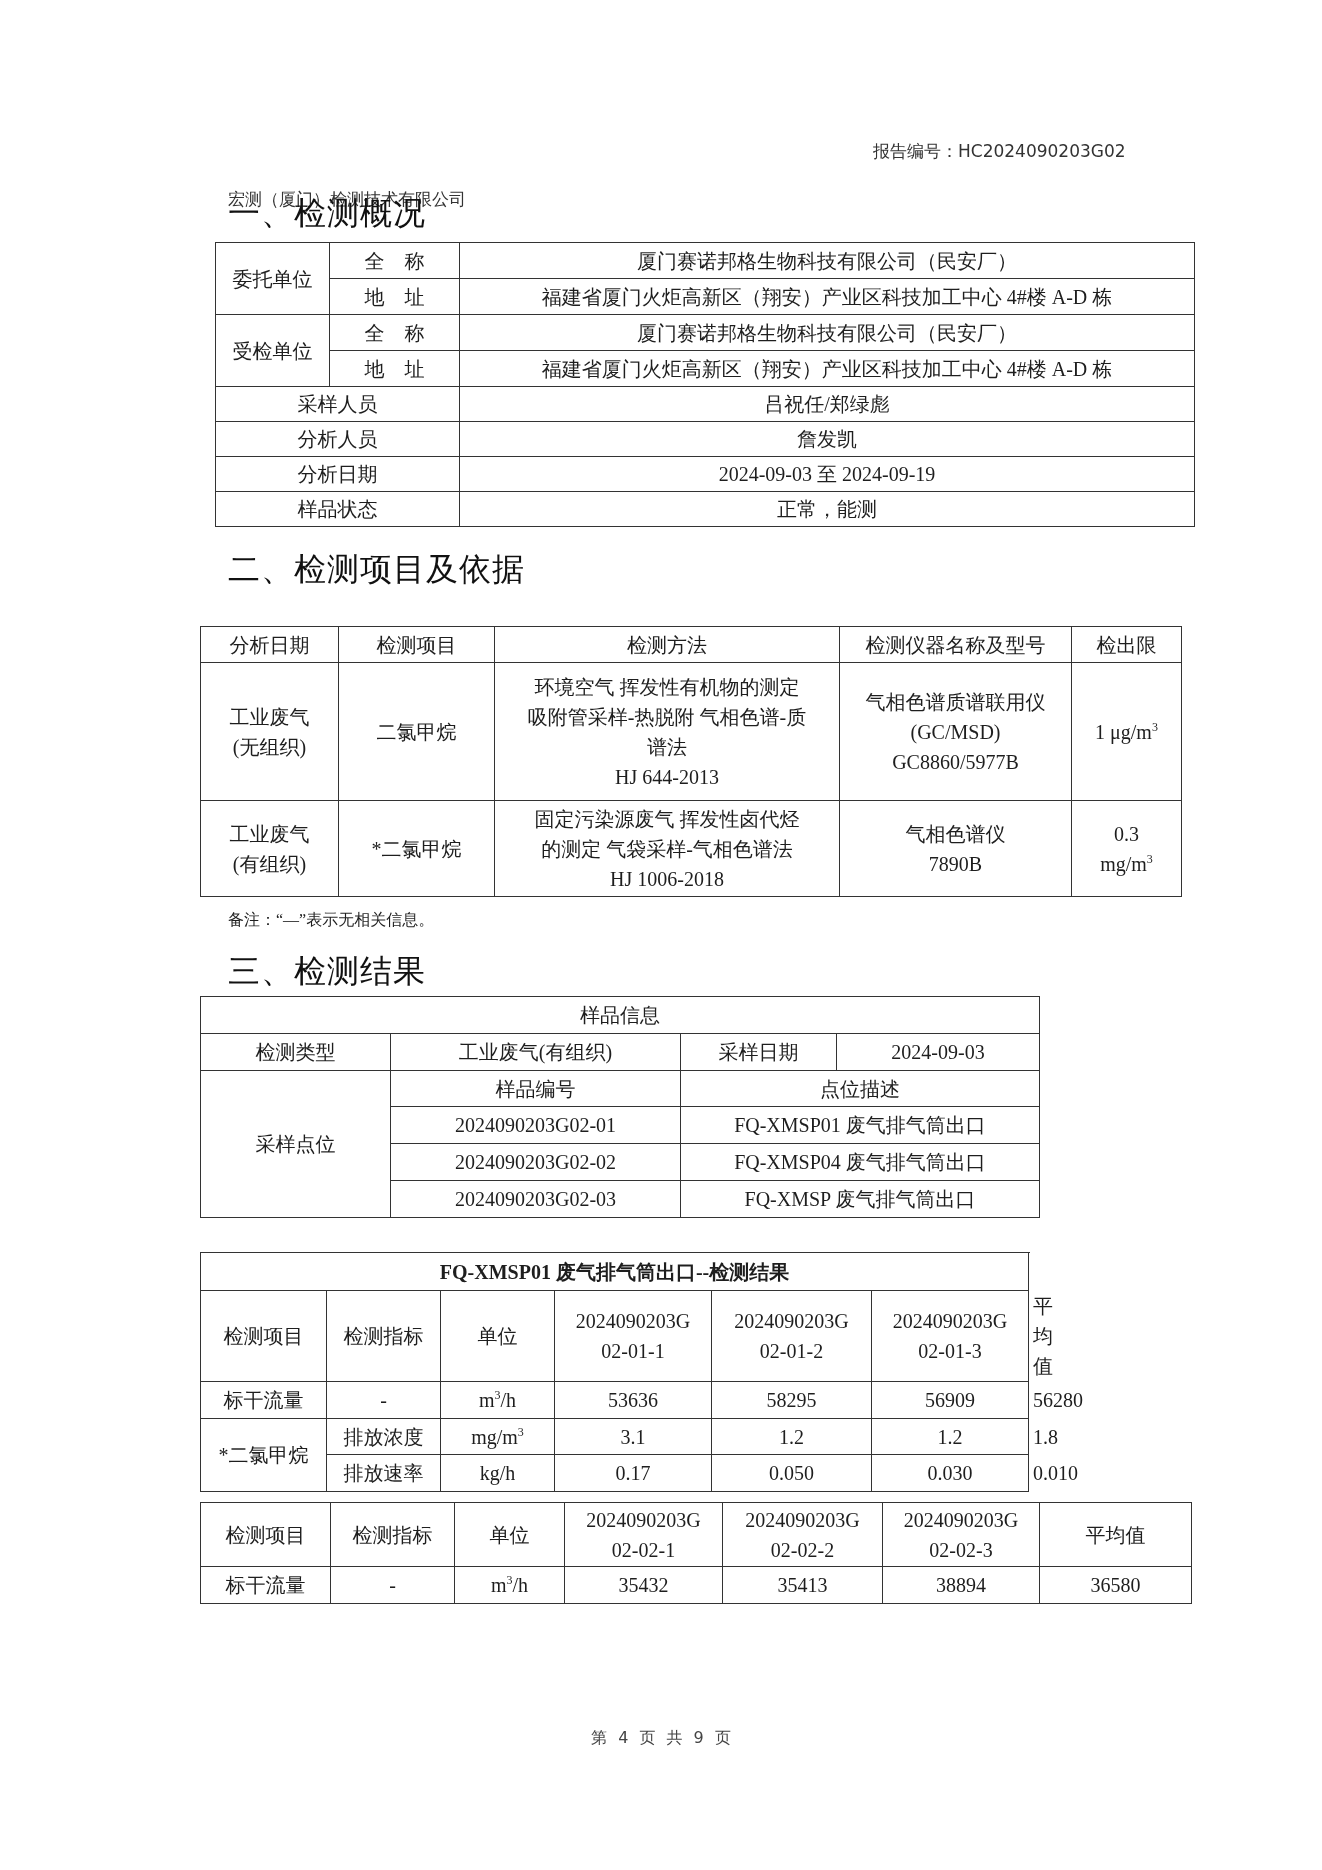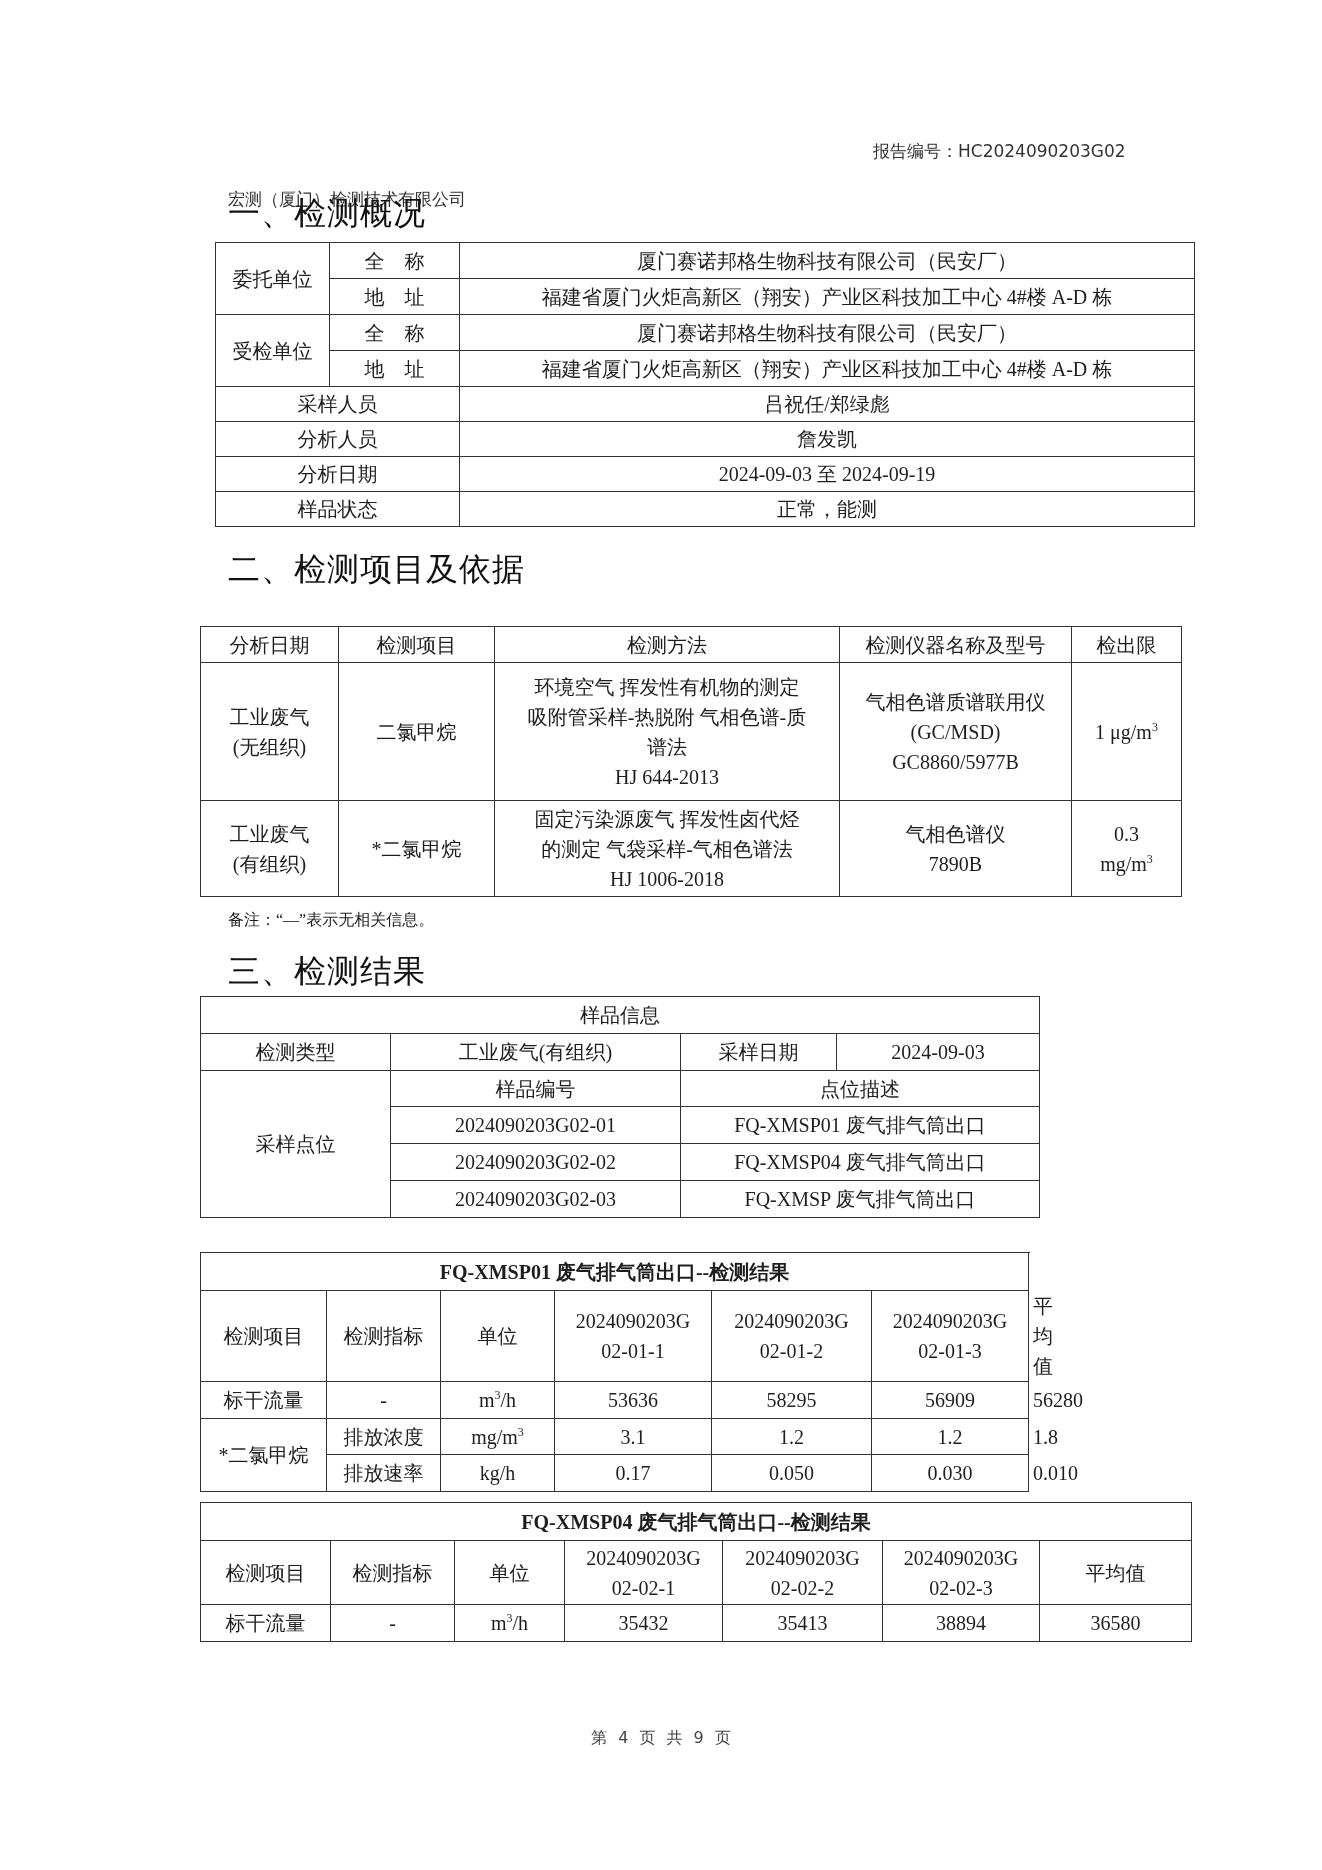--- a/index.html
+++ b/index.html
@@ -236,23 +236,20 @@
   <colgroup>
       <col style="width:130px">
       <col style="width:124px">
       <col style="width:110px">
       <col style="width:158px">
       <col style="width:160px">
       <col style="width:157px">
       <col>
     </colgroup>
   <tbody>
-      <tr style="height:38px">
-    <td colspan="7" class="bold">FQ-XMSP04 废气排气筒出口--检测结果</td>
-  </tr>
   <tr style="height:64px">
     <td>检测项目</td>
     <td>检测指标</td>
     <td>单位</td>
     <td>
           <div>2024090203G</div>
           <div>02-02-1</div>
         </td>
     <td>
           <div>2024090203G</div>

